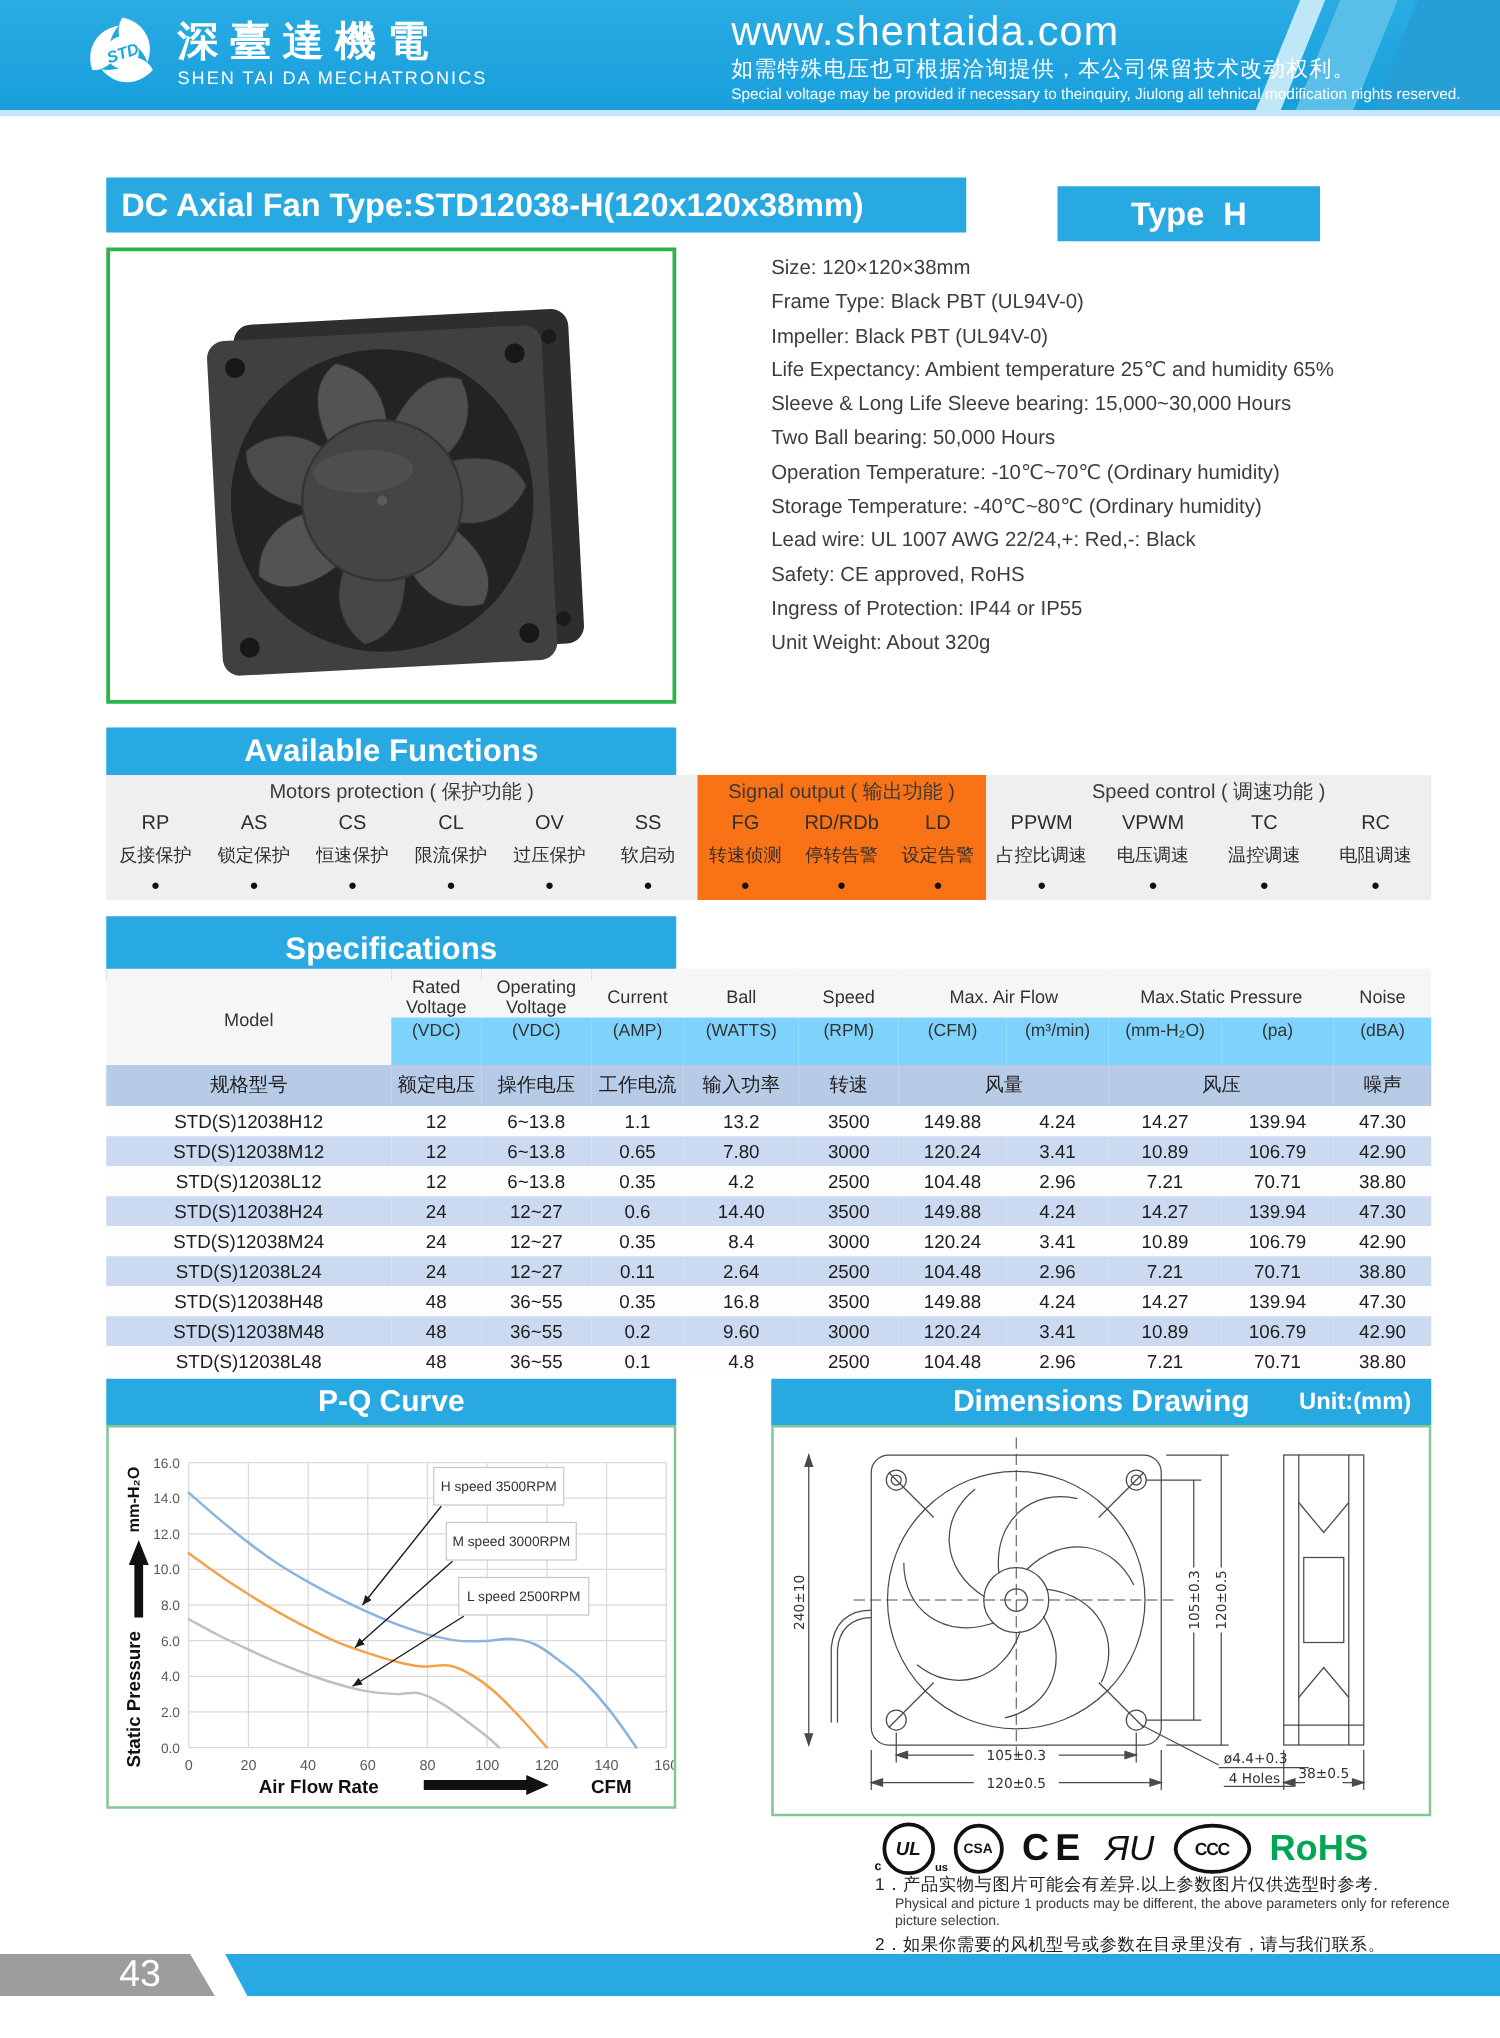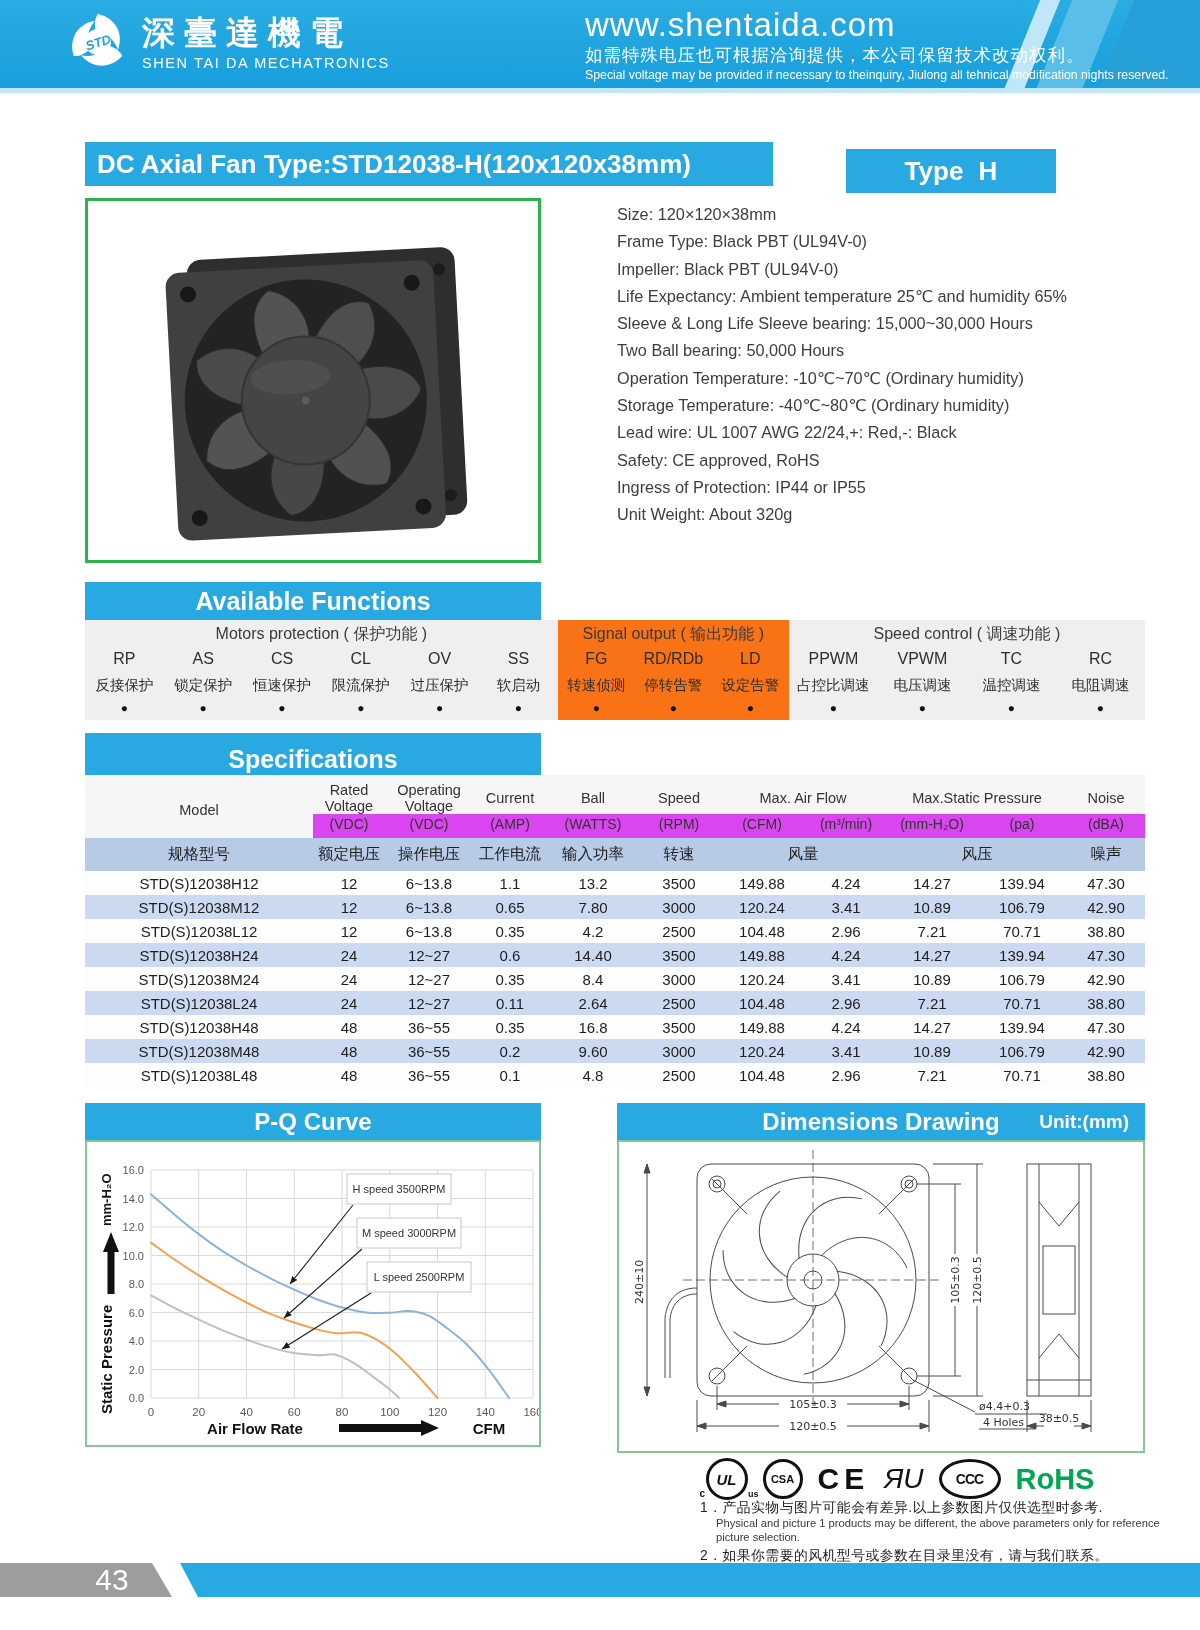--- a/index.html
+++ b/index.html
@@ -43,21 +43,21 @@
   .fn-title{height:26px;line-height:28px;text-align:center;font-size:16px;color:#3a3a3a;}
   .fn-row{display:flex;}
   .fn-col{flex:1;text-align:center;}
   .fn-code{font-size:16px;color:#2e2e2e;height:26px;line-height:26px;}
   .fn-cn{font-size:14.5px;color:#2e2e2e;height:26px;line-height:26px;}
   .fn-dot{font-size:12px;color:#111;height:22px;line-height:20px;}
   
   .spec-table{position:absolute;left:85px;top:775px;width:1060px;border-collapse:collapse;table-layout:fixed;}
   .spec-table th,.spec-table td{padding:0;text-align:center;font-weight:normal;}
   .h-en1 th{font-size:14.5px;color:#333;line-height:16px;padding-top:7px;vertical-align:middle;background:#f6f6f6;}
-  .h-en2 th{font-size:14px;color:#333;padding-bottom:6px;padding-top:2px;background:#d946ef;}
+  .h-en2 th{font-size:14px;color:#333;padding-bottom:20px;padding-top:2px;background:#7dd3fc;}
   .h-cn th{background:#b7cbe7;font-size:15.5px;color:#1e1e1e;height:33px;}
   .spec-table tbody td{font-size:15px;color:#1e1e1e;height:24px;}
   .row-blue{background:#cbdaf0;}
   .row-white{background:#fdfdfd;}
   
   .pq-box{position:absolute;left:85px;top:1140px;width:456px;height:307px;border:2px solid #84c795;box-sizing:border-box;background:#fff;}
   
   .dim-box{position:absolute;left:617px;top:1140px;width:528px;height:313px;border:2px solid #84c795;box-sizing:border-box;background:#fff;}
   .dim-box svg text{font-size:11px;fill:#333;stroke:none;font-family:"DejaVu Sans",sans-serif;}
   

